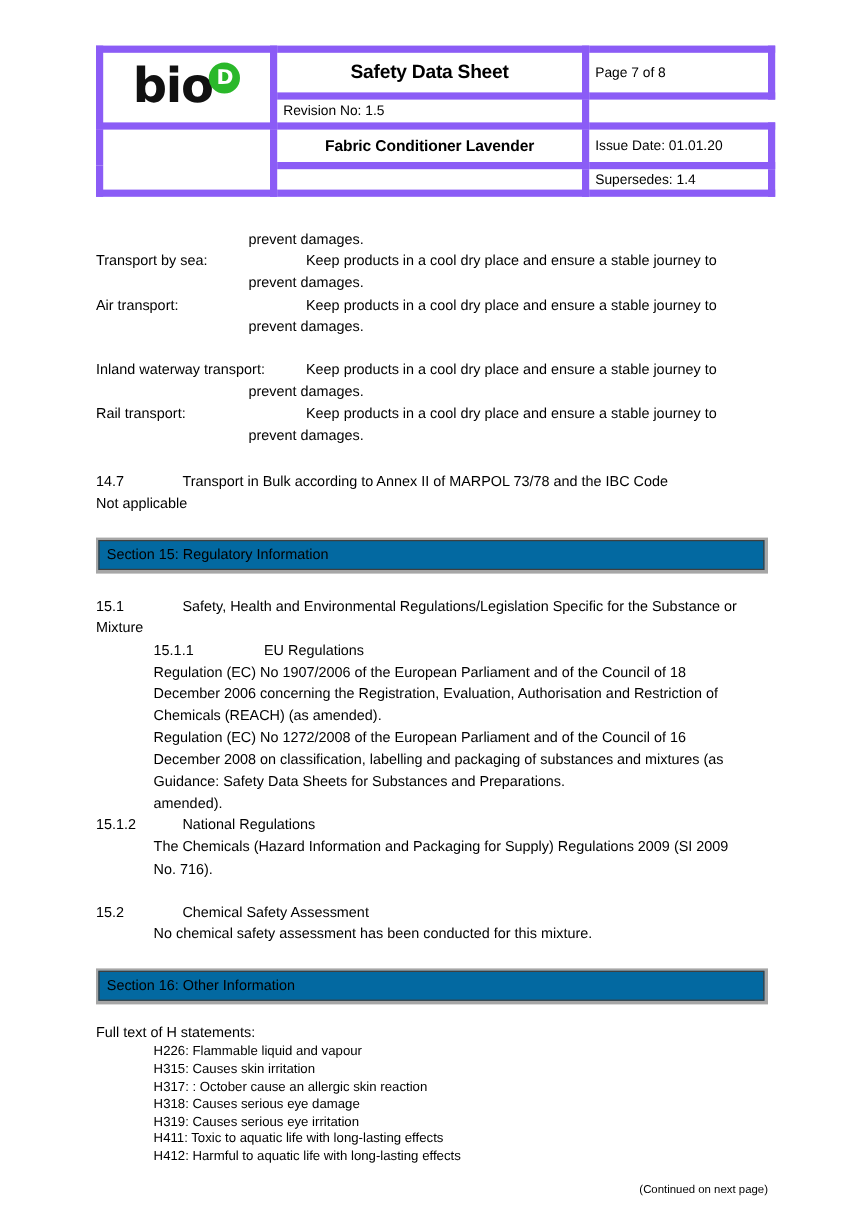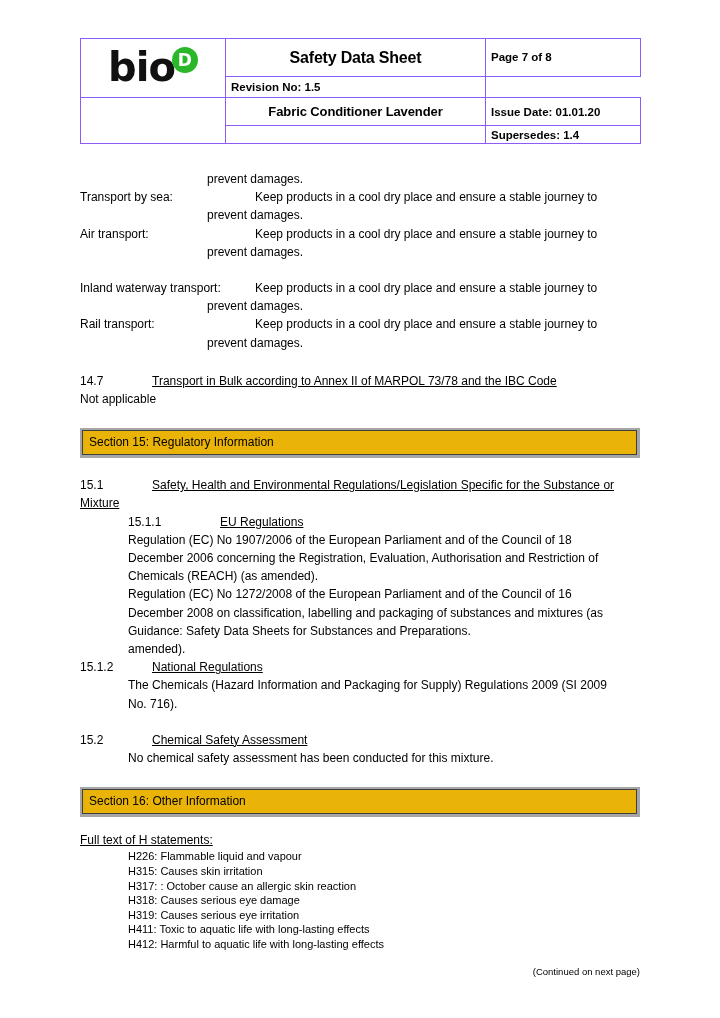--- a/index.html
+++ b/index.html
@@ -23,27 +23,27 @@
   }
 
   
   .hdr-table {
     width: 560px;
     border-collapse: collapse;
     table-layout: fixed;
     margin-bottom: 26px;
   }
   .hdr-table td {
-    border: 1px solid #8b5cf6;
+    border: 6px solid #8b5cf6;
     padding: 0;
     vertical-align: middle;
   }
   .col-logo  { width: 145px; }
   .col-title { width: 260px; }
-  .col-meta  { width: 155px; font-weight: bold; }
+  .col-meta  { width: 155px; }
 
   .logo-cell {
     text-align: center;
     padding: 8px 0 10px 0 !important;
   }
   .logo-wrap {
     display: inline-block;
     position: relative;
     line-height: 1;
     white-space: nowrap;
@@ -121,21 +121,21 @@
   
   .num-head {
     display: flex;
     align-items: flex-start;
     gap: 14px;
   }
   .num {
     width: 58px;
     flex: 0 0 58px;
   }
-  .u { text-decoration: underline; }
+  .u { }
 
   .sub-head {
     margin-left: 48px;
     display: flex;
     align-items: flex-start;
     gap: 40px;
   }
   .sub-num {
     width: 52px;
     flex: 0 0 52px;
@@ -145,21 +145,21 @@
   }
 
   
   .section-bar {
     width: 560px;
     background: #a6a6a6;
     padding: 2px 3px 3px 2px;
     margin: 0;
   }
   .section-bar-inner {
-    background: #eab308;
+    background: #0369a1;
     border: 1px solid #3f3f3f;
     font-size: 12px;
     line-height: 16px;
     padding: 3px 6px 4px 6px;
   }
 
   .h-list {
     margin-left: 48px;
     font-size: 11px;
     line-height: 14.6px;

